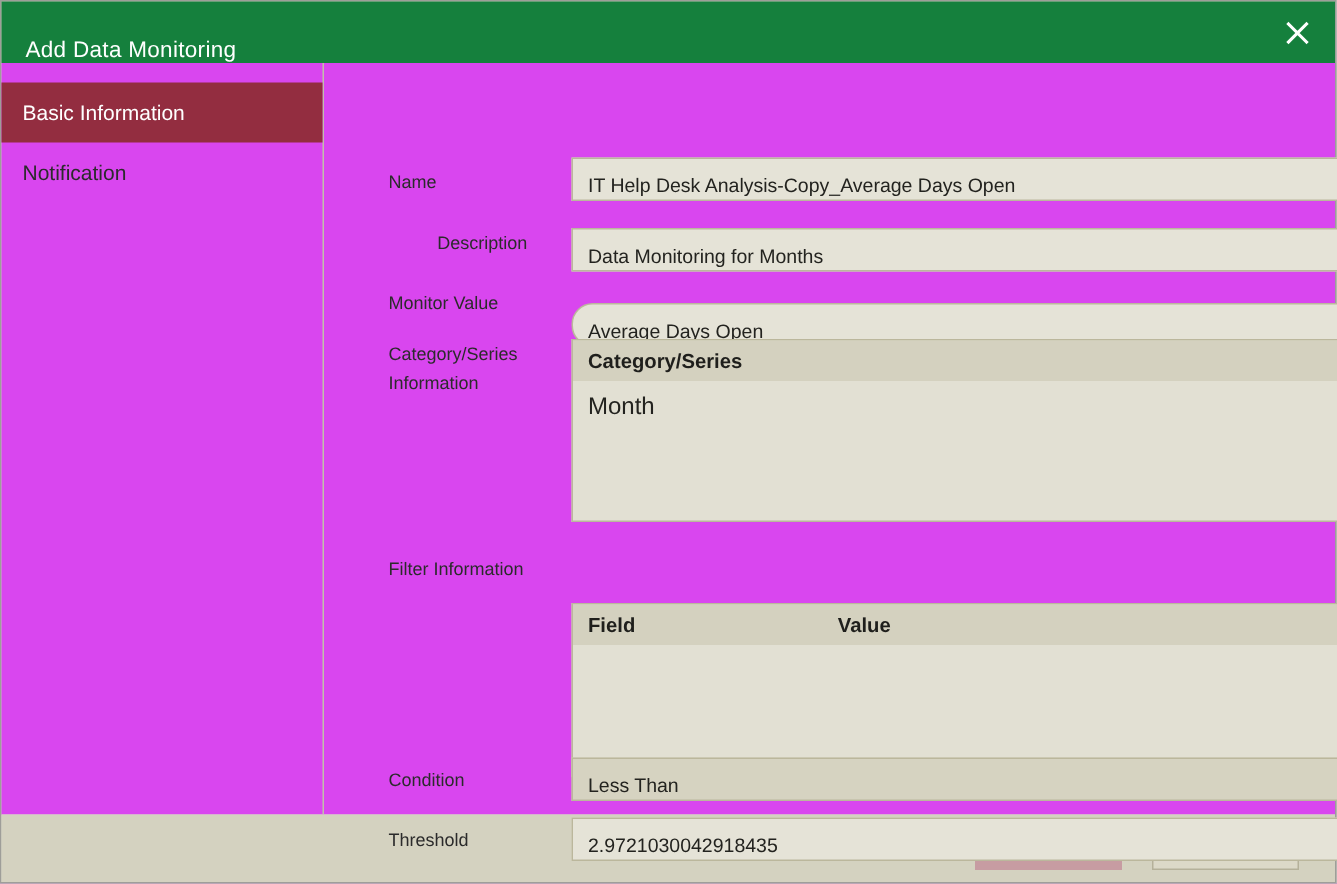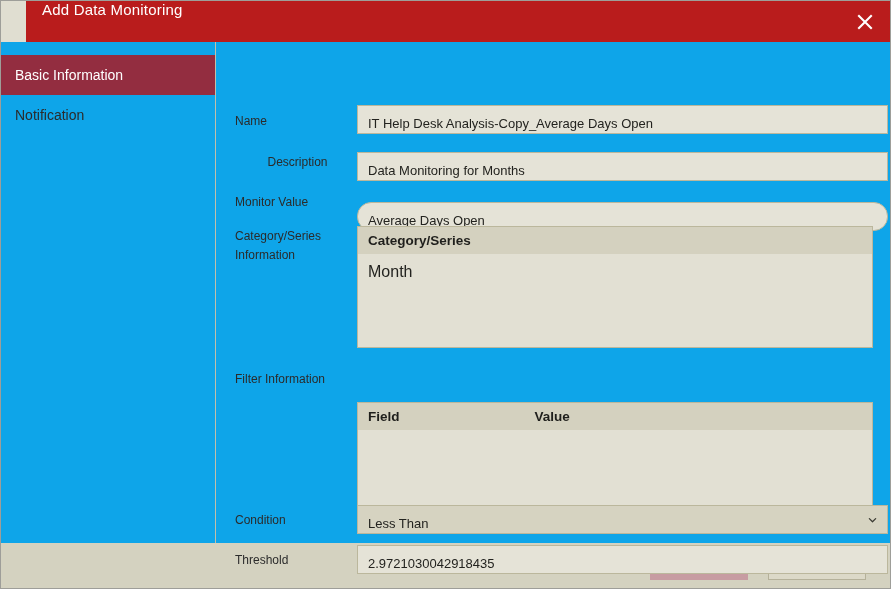--- a/index.html
+++ b/index.html
@@ -23,26 +23,25 @@
     border: 1px solid #9e9e99;
     background: #e0ded1;
     display: flex;
     flex-direction: column;
   }
 
   
   .titlebar {
     height: 41px;
     flex: 0 0 41px;
-    background: #b91c1c;
-    display: flex;
-    align-items: flex-start;
+    background: #15803d;
+    display: flex;
+    align-items: flex-end;
     justify-content: space-between;
     padding: 0 0 0 16px;
-    margin-left: 25px;
   }
   .title-text {
     color: #ffffff;
     font-size: 15px;
     letter-spacing: .2px;
   }
   .close-btn {
     width: 50px;
     height: 41px;
     display: flex;
@@ -50,21 +49,22 @@
     justify-content: center;
     cursor: pointer;
   }
   .close-btn svg { display: block; }
 
   
   .body {
     flex: 1 1 auto;
     display: flex;
     min-height: 0;
-    background: #0ea5e9;
+    background: #d946ef;
+    gap: 24px;
   }
 
   
   .sidebar {
     width: 215px;
     flex: 0 0 215px;
     border-right: 1px solid #c2bfa9;
     padding-top: 13px;
     box-sizing: border-box;
   }

